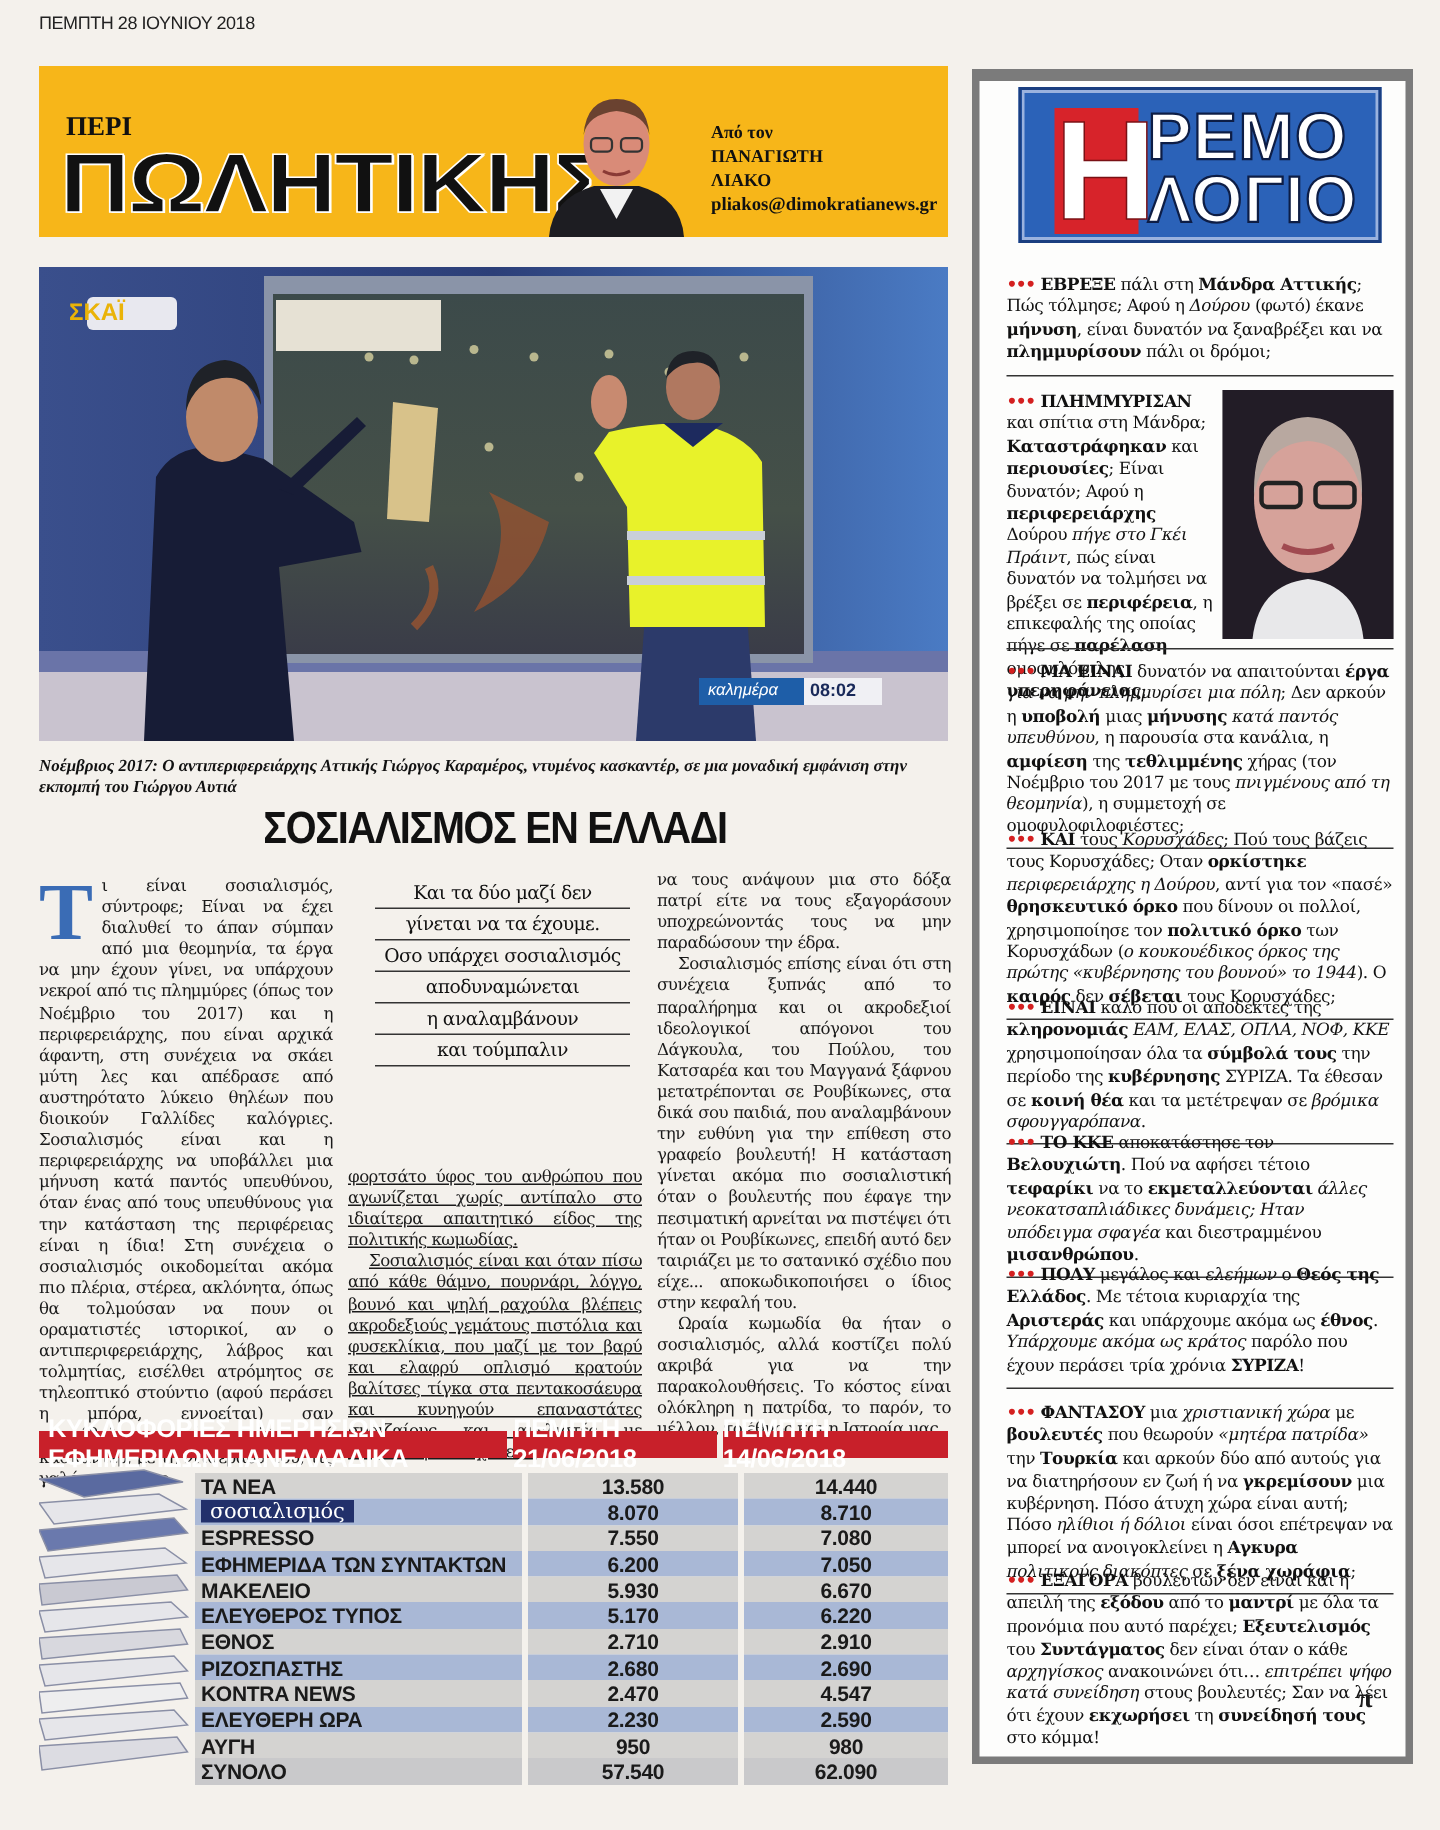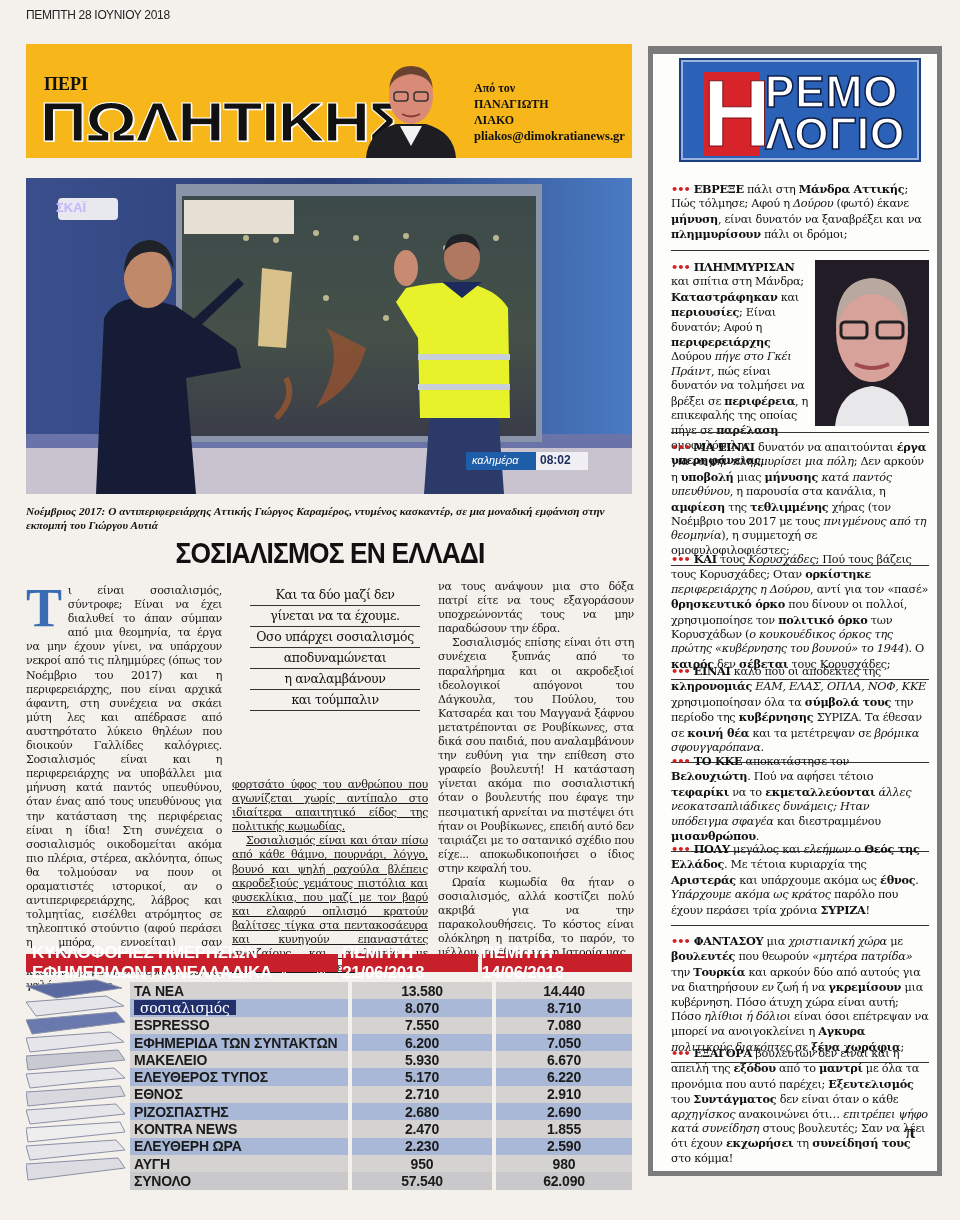--- a/index.html
+++ b/index.html
@@ -133,21 +133,21 @@
     <path d="M380 110 Q404 104 436 104 Q470 110 482 130 L484 240 L394 240 L392 160 L370 124 Z" fill="#e8f22a"></path>
     <rect x="392" y="176" width="92" height="6" fill="#c9cfd8"></rect>
     <rect x="392" y="206" width="92" height="6" fill="#c9cfd8"></rect>
     <path d="M416 104 L436 120 L456 104 Z" fill="#1d2a5e"></path>
     <ellipse cx="436" cy="80" rx="18" ry="22" fill="#b07860"></ellipse>
     <path d="M418 74 Q420 56 436 56 Q452 56 454 74 Q446 62 436 64 Q426 64 418 74Z" fill="#1f2228"></path>
     <ellipse cx="380" cy="90" rx="12" ry="18" fill="#c88a70"></ellipse>
     <rect x="440" y="274" width="70" height="18" fill="#1e5ea8"></rect>
     <rect x="510" y="274" width="52" height="18" fill="#f0f0f4"></rect>
   </svg>
-  <div style="position:absolute;left:30px;top:22px;font-family:'Liberation Sans',sans-serif;font-weight:bold;font-size:13px;color:#c4b5fd;">ΣΚΑΪ</div>
+  <div style="position:absolute;left:20px;top:22px;font-family:'Liberation Sans',sans-serif;font-weight:bold;font-size:16px;color:#eab308;">ΣΚΑΪ</div>
   <div style="position:absolute;left:446px;top:276px;font-family:'Liberation Sans',sans-serif;font-style:italic;font-size:11px;color:#fff;">καλημέρα</div>
   <div style="position:absolute;left:514px;top:275px;font-family:'Liberation Sans',sans-serif;font-weight:bold;font-size:12px;color:#1a2a5a;">08:02</div>
 </div>
 <div class="caption">Νοέμβριος 2017: Ο αντιπεριφερειάρχης Αττικής Γιώργος Καραμέρος, ντυμένος κασκαντέρ, σε μια μοναδική εμφάνιση στην εκπομπή του Γιώργου Αυτιά</div>
 
 <div class="headline">ΣΟΣΙΑΛΙΣΜΟΣ ΕΝ ΕΛΛΑΔΙ</div>
 
 <div class="col" style="left:26px; top:584px; width:196px;">
   <p class="noindent"><span class="dropcap">Τ</span><span>ι είναι σοσιαλισμός, σύντροφε; Είναι να έχει διαλυθεί το άπαν σύμπαν από μια θεομηνία, τα έργα να μην έχουν γίνει, να υπάρχουν νεκροί από τις πλημμύρες (όπως τον Νοέμβριο του 2017) και η περιφερειάρχης, που είναι αρχικά άφαντη, στη συνέχεια να σκάει μύτη λες και απέδρασε από αυστηρότατο λύκειο θηλέων που διοικούν Γαλλίδες καλόγριες. Σοσιαλισμός είναι και η περιφερειάρχης να υποβάλλει μια μήνυση κατά παντός υπευθύνου, όταν ένας από τους υπευθύνους για την κατάσταση της περιφέρειας είναι η ίδια! Στη συνέχεια ο σοσιαλισμός οικοδομείται ακόμα πιο πλέρια, στέρεα, ακλόνητα, όπως θα τολμούσαν να πουν οι οραματιστές ιστορικοί, αν ο αντιπεριφερειάρχης, λάβρος και τολμητίας, εισέλθει ατρόμητος σε τηλεοπτικό στούντιο (αφού περάσει η μπόρα, εννοείται) σαν καρνάβαλος σωστός, με ολίγη από κασκαντέρ, με τη νιτσεράδα του, τις γαλότσες και το</span></p>
 </div>
@@ -232,21 +232,21 @@
         <div class="v2">2.910</div>
       </div>
       <div class="row blue">
         <div class="n">ΡΙΖΟΣΠΑΣΤΗΣ</div>
         <div class="v1">2.680</div>
         <div class="v2">2.690</div>
       </div>
       <div class="row gray">
         <div class="n">KONTRA NEWS</div>
         <div class="v1">2.470</div>
-        <div class="v2">1.855</div>
+        <div class="v2">4.547</div>
       </div>
       <div class="row blue">
         <div class="n">ΕΛΕΥΘΕΡΗ ΩΡΑ</div>
         <div class="v1">2.230</div>
         <div class="v2">2.590</div>
       </div>
       <div class="row gray">
         <div class="n">ΑΥΓΗ</div>
         <div class="v1">950</div>
         <div class="v2">980</div>

